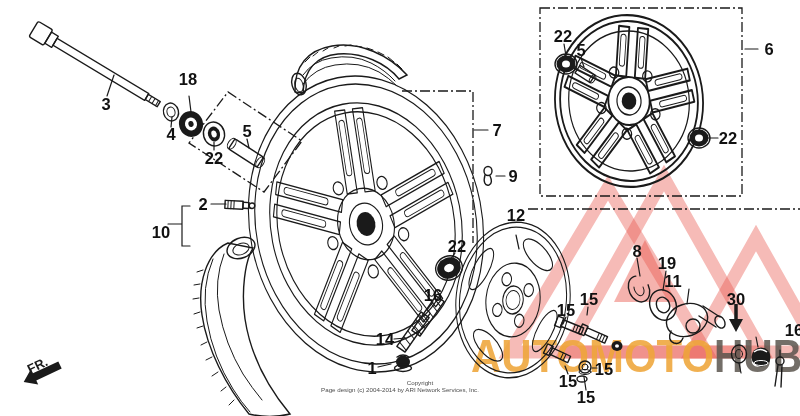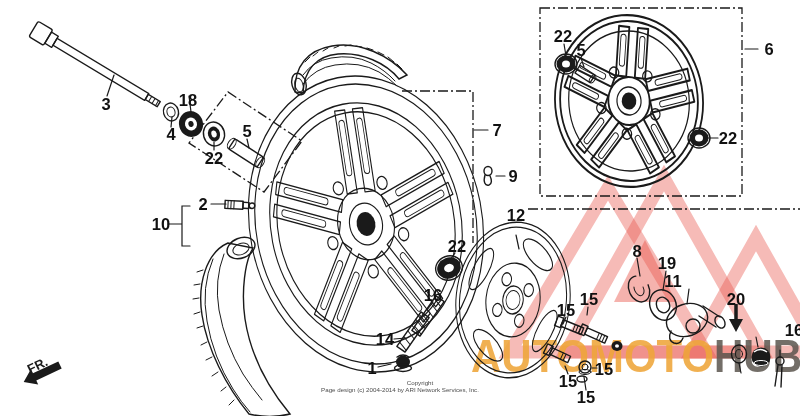--- a/index.html
+++ b/index.html
@@ -406,41 +406,41 @@
 
   <g text-anchor="middle">
     <text class="cp" x="420" y="385">Copyright</text>
     <text class="cp" x="400" y="392">Page design (c) 2004-2014 by ARI Network Services, Inc.</text>
   </g>
 </svg>
 
 <div id="callouts">
       <div class="callout" style="left: 106px; top: 104px;">3</div>
       <div class="callout" style="left: 171px; top: 134px;">4</div>
-      <div class="callout" style="left: 188px; top: 100px;">18</div>
+      <div class="callout" style="left: 188px; top: 79px;">18</div>
       <div class="callout" style="left: 214px; top: 158px;">22</div>
       <div class="callout" style="left: 247px; top: 131px;">5</div>
       <div class="callout" style="left: 203px; top: 204px;">2</div>
-      <div class="callout" style="left: 161px; top: 224px;">10</div>
+      <div class="callout" style="left: 161px; top: 232px;">10</div>
       <div class="callout" style="left: 497px; top: 130px;">7</div>
       <div class="callout" style="left: 513px; top: 176px;">9</div>
       <div class="callout" style="left: 457px; top: 246px;">22</div>
       <div class="callout" style="left: 433px; top: 295px;">16</div>
       <div class="callout" style="left: 385px; top: 339px;">14</div>
       <div class="callout" style="left: 372px; top: 368px;">1</div>
       <div class="callout" style="left: 516px; top: 215px;">12</div>
       <div class="callout" style="left: 566px; top: 310px;">15</div>
       <div class="callout" style="left: 589px; top: 299px;">15</div>
       <div class="callout" style="left: 604px; top: 369px;">15</div>
       <div class="callout" style="left: 568px; top: 381px;">15</div>
       <div class="callout" style="left: 586px; top: 397px;">15</div>
       <div class="callout" style="left: 637px; top: 251px;">8</div>
       <div class="callout" style="left: 667px; top: 263px;">19</div>
       <div class="callout" style="left: 673px; top: 281px;">11</div>
-      <div class="callout" style="left: 736px; top: 299px;">20</div>
+      <div class="callout" style="left: 736px; top: 299px;">30</div>
       <div class="callout" style="left: 794px; top: 330px;">16</div>
       <div class="callout" style="left: 781px; top: 343px; margin-left: 38px;">21</div>
       <div class="callout" style="left: 741px; top: 380px; margin-top: 44px;">17</div>
       <div class="callout" style="left: 769px; top: 49px;">6</div>
       <div class="callout" style="left: 563px; top: 36px;">22</div>
       <div class="callout" style="left: 581px; top: 50px;">5</div>
       <div class="callout" style="left: 728px; top: 138px;">22</div>
     </div>
 
 </div>

